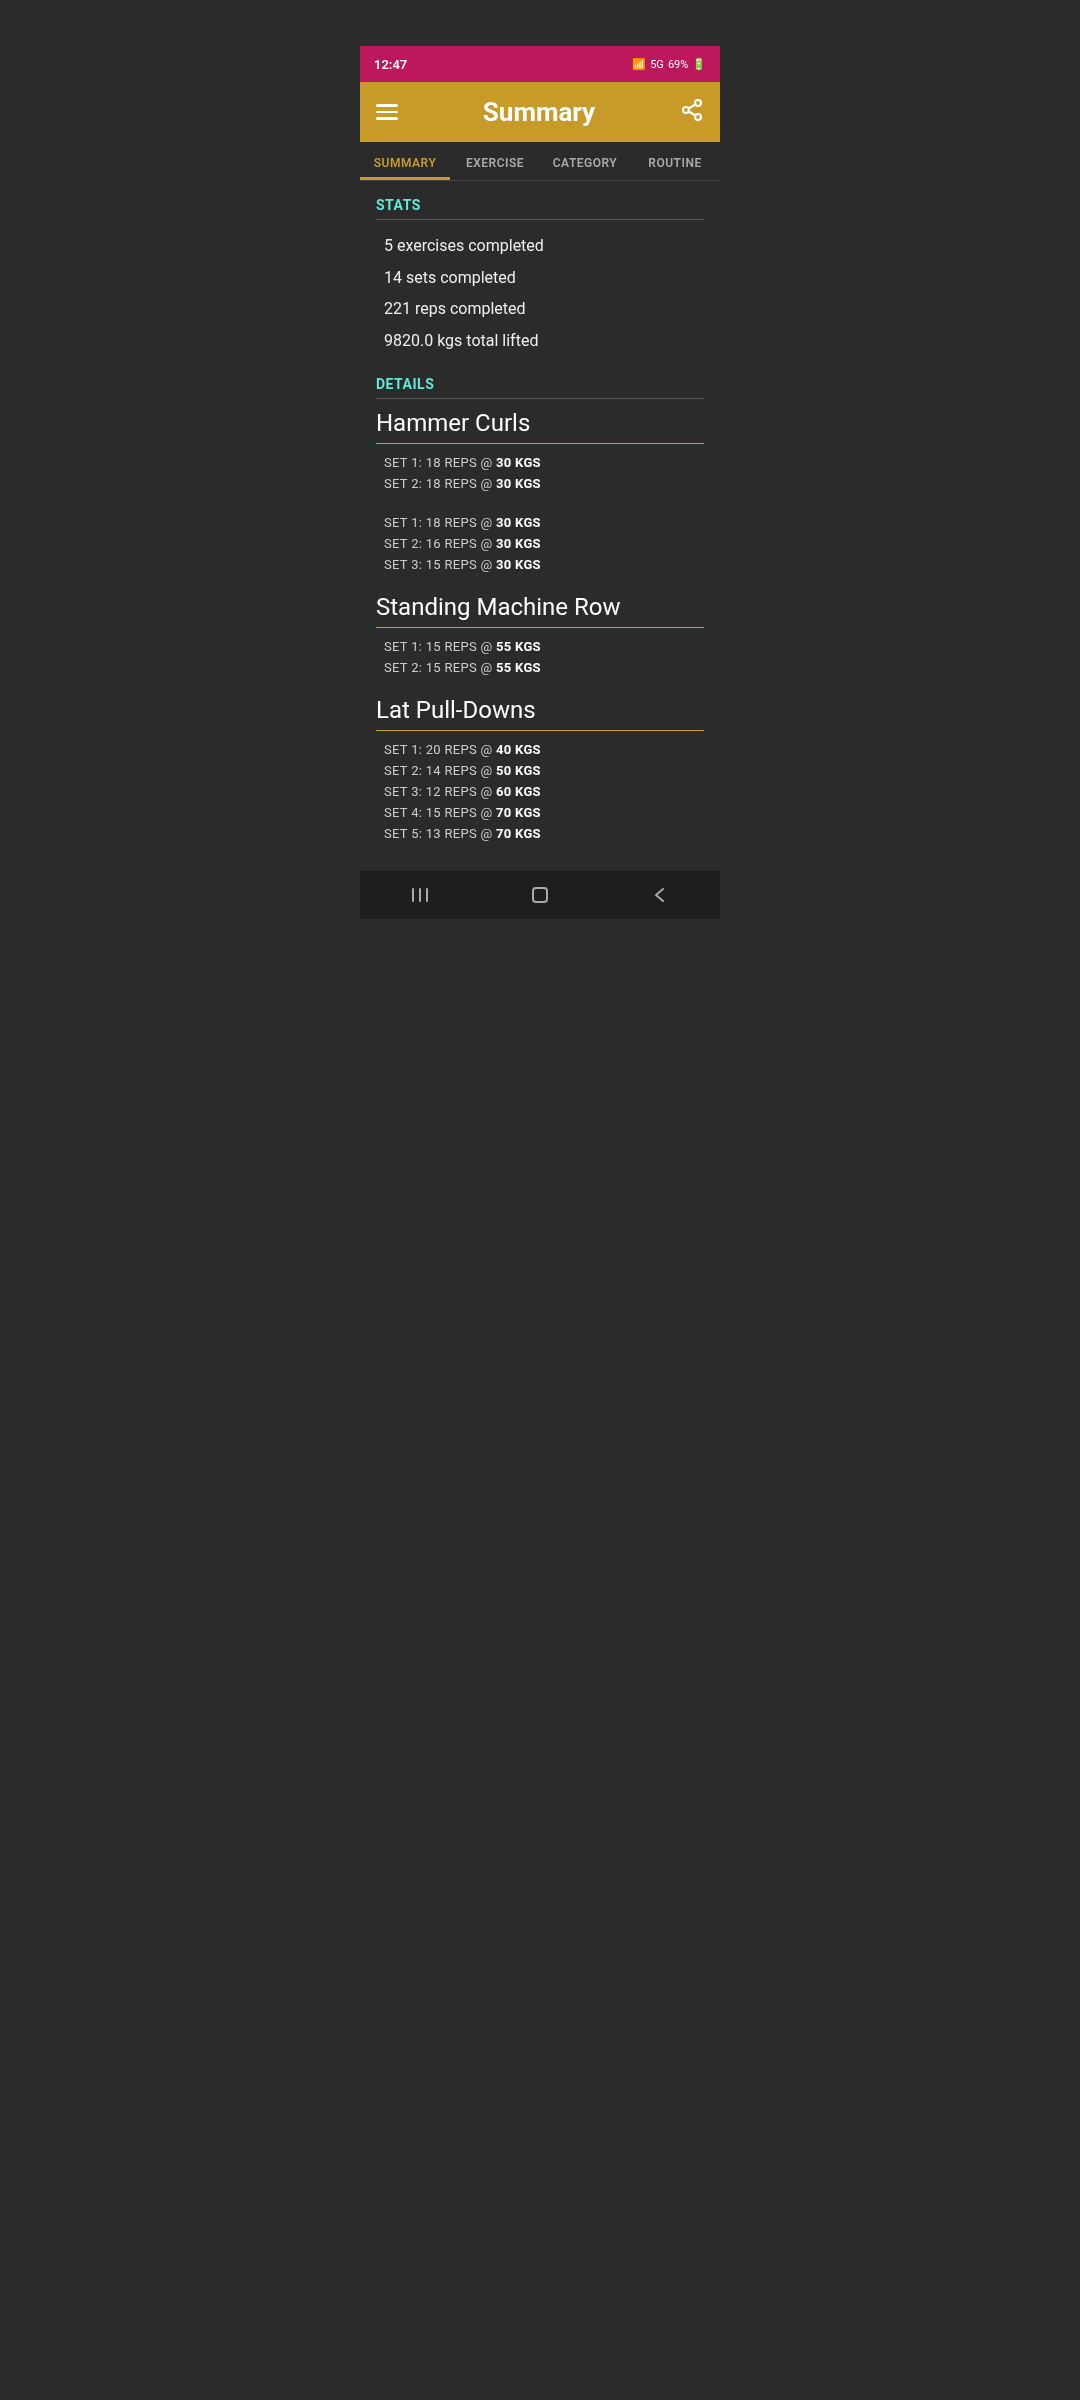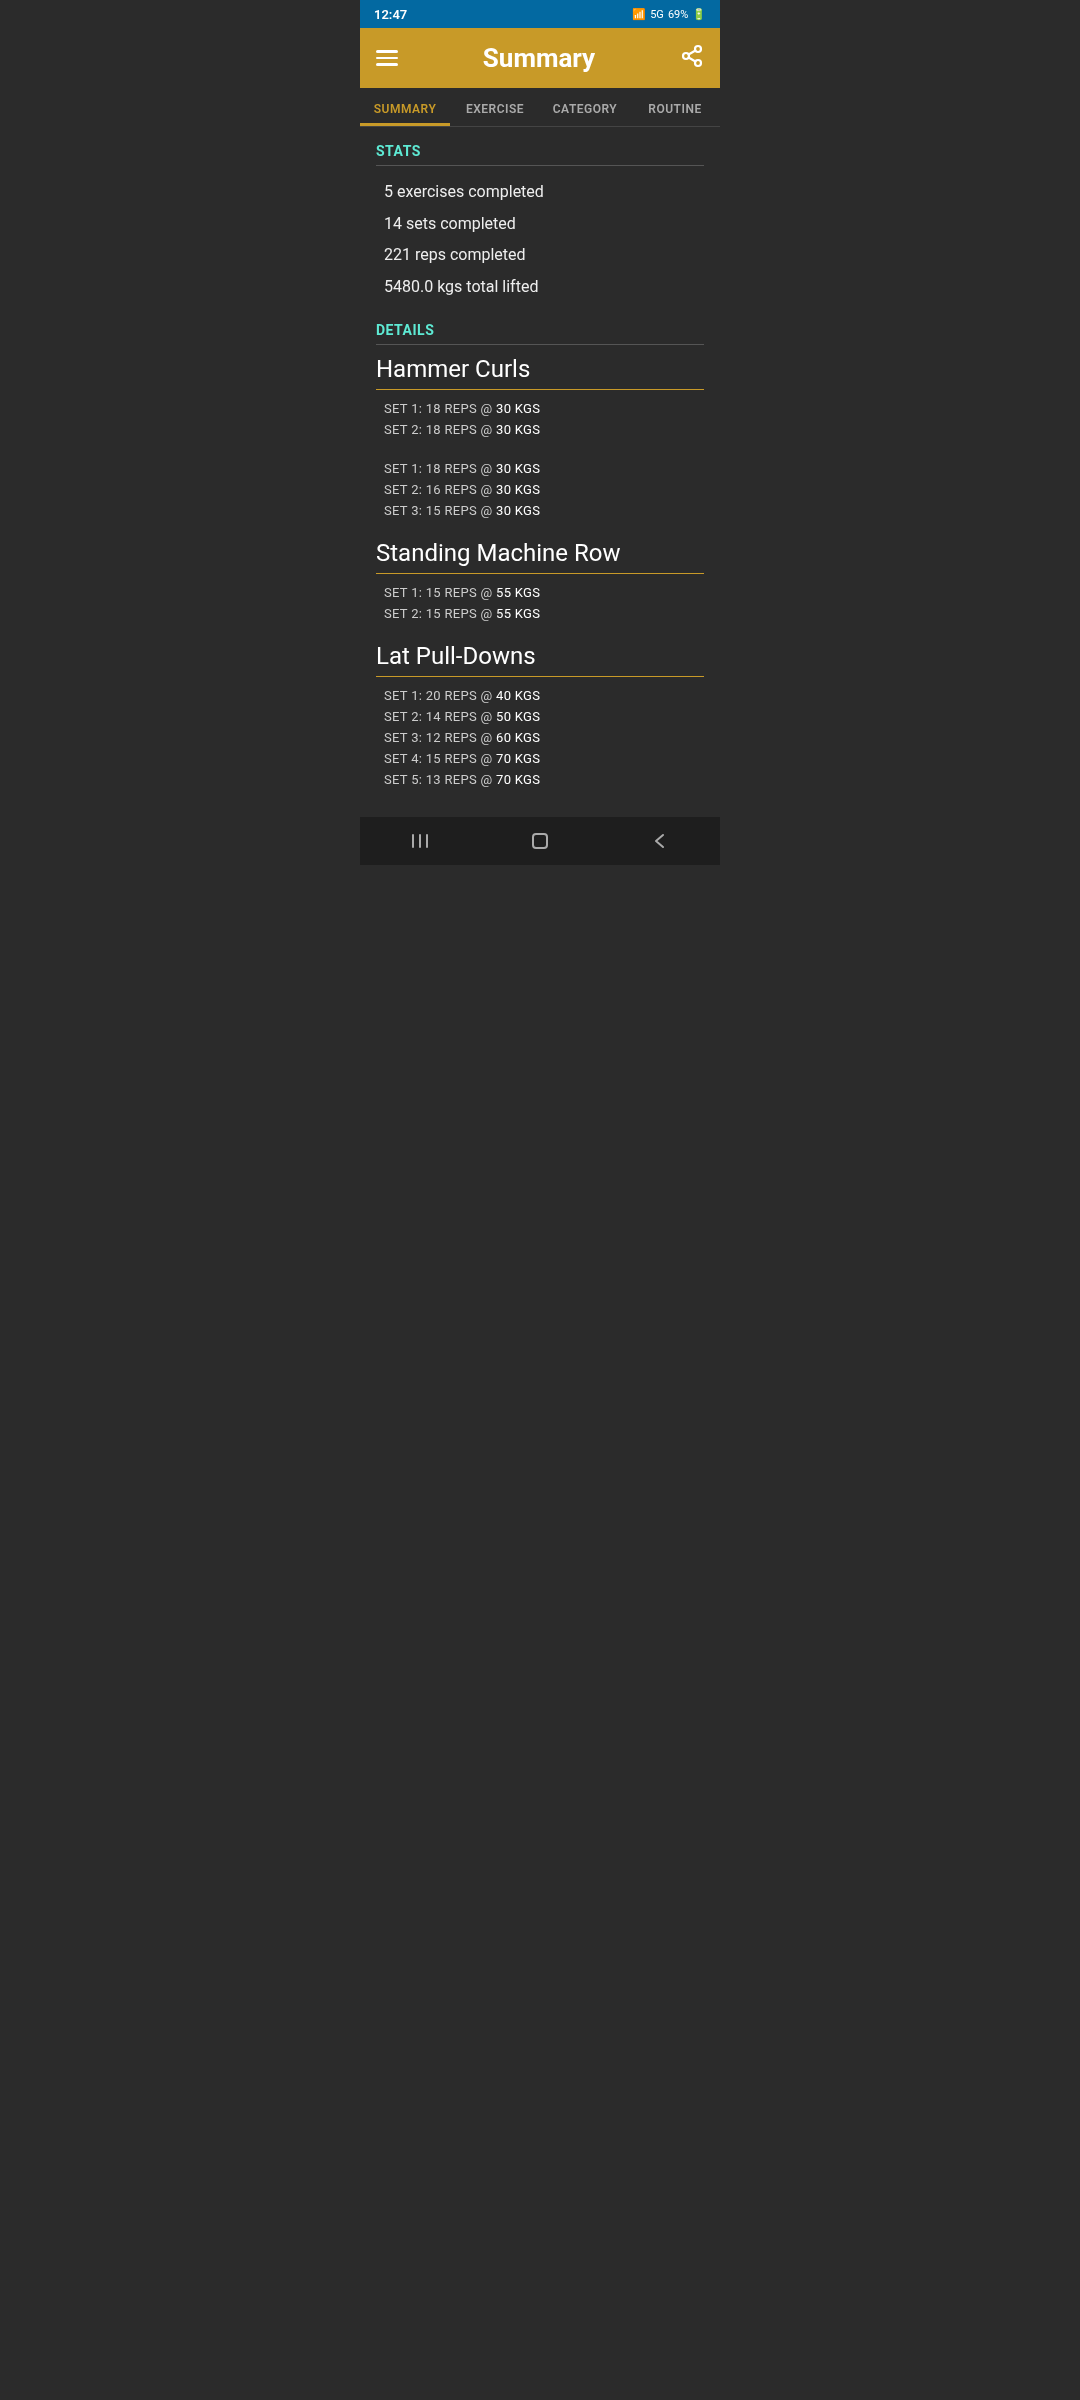--- a/index.html
+++ b/index.html
@@ -10,26 +10,27 @@
       font-family: 'Roboto', Arial, sans-serif;
       color: #ffffff;
       width: 360px;
       min-height: 800px;
       margin: 0 auto;
       font-size: 16px;
     }
 
     
     .status-bar {
-      background: #0369a1;
+      background: #be185d;
       display: flex;
       justify-content: space-between;
       align-items: center;
       padding: 6px 14px;
-      height: 28px;
+      height: 36px;
+      margin-top: 46px;
     }
     .status-time {
       font-size: 13px;
       font-weight: 600;
       color: #fff;
     }
     .status-icons {
       display: flex;
       align-items: center;
       gap: 4px;
@@ -141,21 +142,21 @@
       margin-bottom: 8px;
     }
     .set-row {
       font-size: 13px;
       color: #ccc;
       padding: 3px 8px;
       letter-spacing: 0.3px;
     }
     .set-row strong {
       color: #fff;
-      font-weight: 400;
+      font-weight: 700;
     }
 
     
     .nav-bar {
       background: #1e1e1e;
       display: flex;
       justify-content: space-around;
       align-items: center;
       padding: 10px 0;
       height: 48px;
@@ -210,21 +211,21 @@
   <div class="tab">ROUTINE</div>
 </div>
 
 <div class="content">
 
   <div class="stats-section">
     <div class="section-header">STATS</div>
     <div class="stats-item">5 exercises completed</div>
     <div class="stats-item">14 sets completed</div>
     <div class="stats-item">221 reps completed</div>
-    <div class="stats-item">5480.0 kgs total lifted</div>
+    <div class="stats-item">9820.0 kgs total lifted</div>
   </div>
 
   <div class="details-section">
     <div class="section-header">DETAILS</div>
 
     <div class="exercise-block">
       <div class="exercise-name">Hammer Curls</div>
       <div class="set-row">SET 1: 18 REPS @ <strong>30 KGS</strong></div>
       <div class="set-row">SET 2: 18 REPS @ <strong>30 KGS</strong></div>
     </div>

